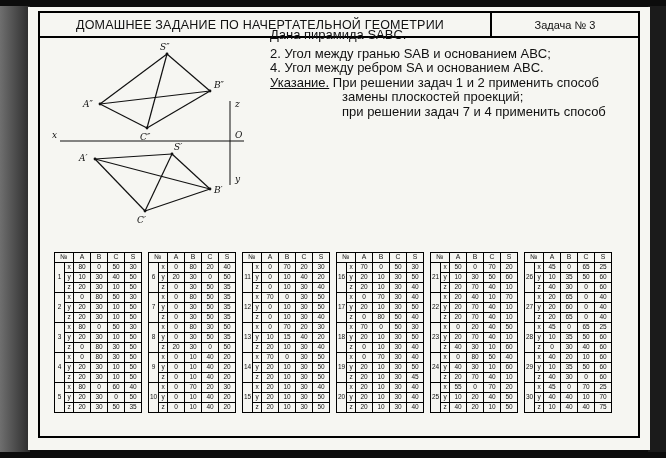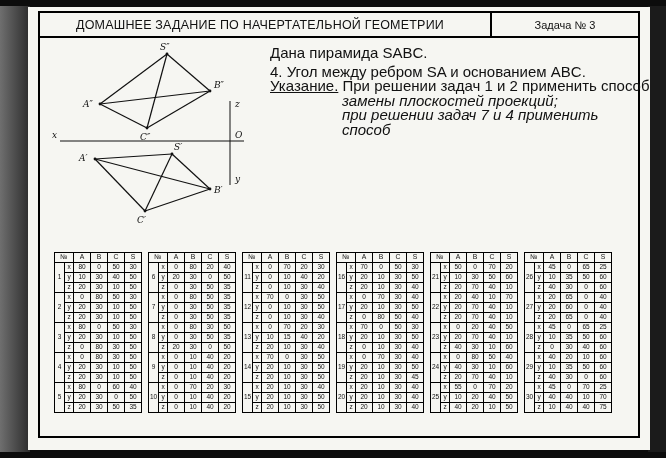--- a/index.html
+++ b/index.html
@@ -14,24 +14,24 @@
   .scan-right { position:absolute; right:0; top:6px; width:18px; height:446px; background:#1b1b1b; }
   .page { position:absolute; left:28px; top:7px; width:622px; height:443px; background:#f6f6f2; }
   .frame { position:absolute; left:10px; top:4px; right:10px; bottom:12px; border:2px solid #000; }
   .header { display:flex; height:25px; border-bottom:2px solid #000; align-items:stretch; }
   .title-cell { flex:1; display:flex; align-items:center; padding-left:28px;
     font-size:12.5px; letter-spacing:.2px; white-space:nowrap;margin-left:8px; }
   .task-cell { width:148px; border-left:2px solid #000; display:flex; align-items:center;
     justify-content:center; font-size:11px; }
   .drawing { position:absolute; left:12px; top:28px; }
   .drawing svg text { font-family:"DejaVu Serif", serif; font-style:italic; font-size:9px; fill:#111; }
-  .text-block { position:absolute; left:230px; top:33px; width:380px; font-size:15px; line-height:14.6px; }
+  .text-block { position:absolute; left:230px; top:15px; width:380px; font-size:13px; line-height:14.6px; }
   .text-block .para { margin-bottom:4px; }
   .note { }
-  .note .indent { padding-left:72px;font-style:italic; }
+  .note .indent { padding-left:72px; }
   .note-label { text-decoration:underline; }
   .tables { position:absolute; left:14px; top:239px; right:12px; display:flex; gap:6px; }
   table.vt { border-collapse:collapse; font-size:6.5px; line-height:1; background:#f6f6f2; }
   .vt th, .vt td { border:1px solid #000; text-align:center; padding:0; height:10px; font-weight:normal; }
   .vt th { font-size:6.8px; }
   .vt td.num { width:10px; }
   .vt td.lbl { width:9px; }
   .vt td.val { width:17px; }
 </style>
 </head>
@@ -93,20 +93,21 @@
         </g>
         <text x="27" y="120">A′</text>
         <text x="122" y="109">S′</text>
         <text x="162" y="152">B′</text>
         <text x="85" y="182">C′</text>
       </svg>
     </div>
 
     <div class="text-block">
       <div class="para">Дана пирамида SABC.</div>
+      <div>2. Угол между гранью SAB и основанием ABC;</div>
       <div>4. Угол между ребром SA и основанием ABC.</div>
       <div class="note">
         <div><span class="note-label">Указание.</span> <span>При решении задач 1 и 2 применить способ</span></div>
         <div class="indent">замены плоскостей проекций;</div>
         <div class="indent">при решении задач 7 и 4 применить способ</div>
       </div>
     </div>
 
     <div class="tables">
       <div>

